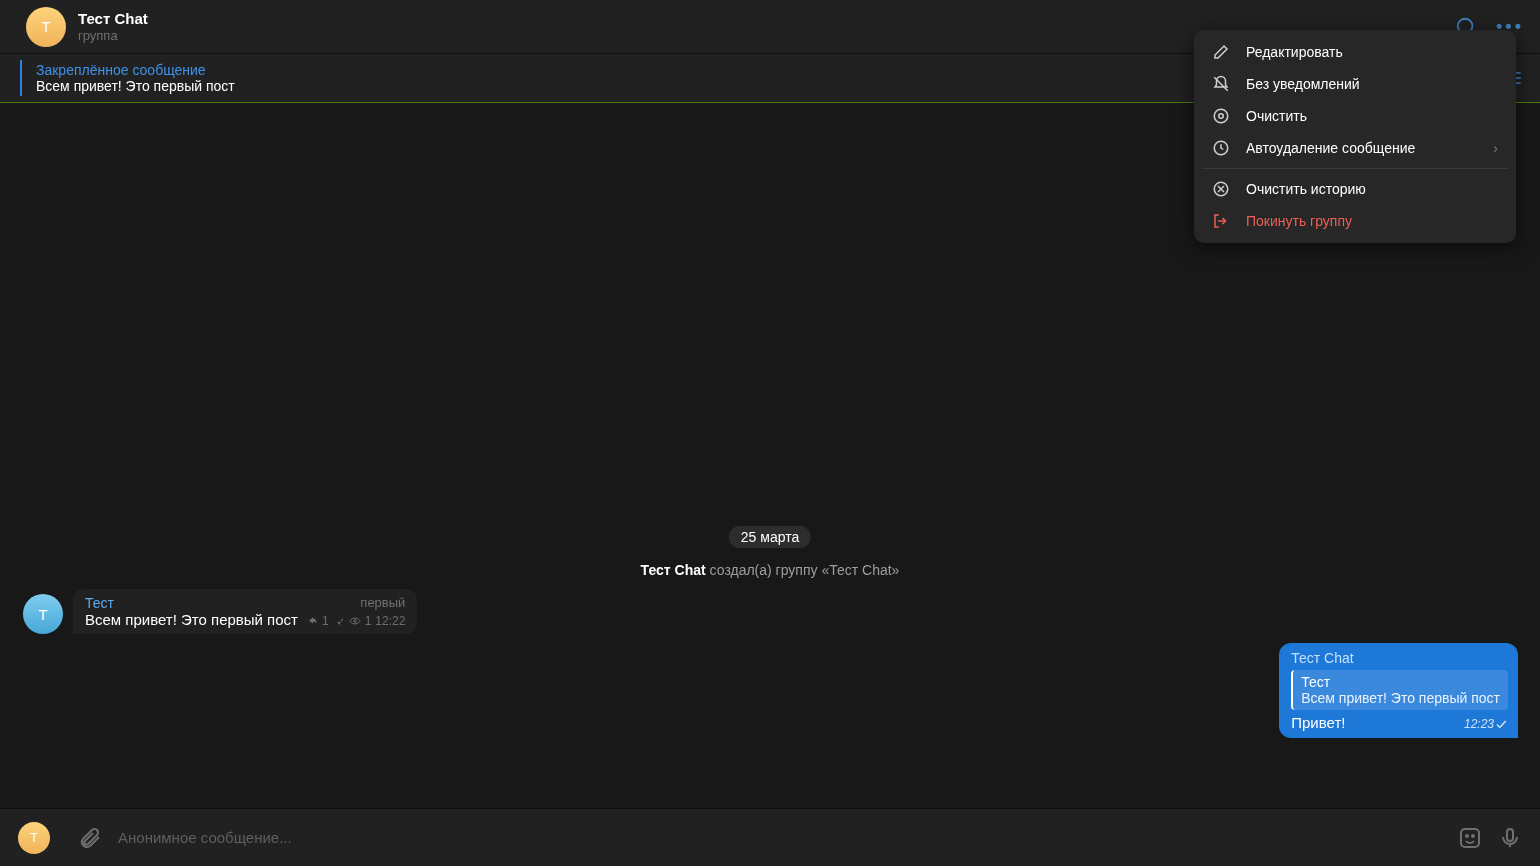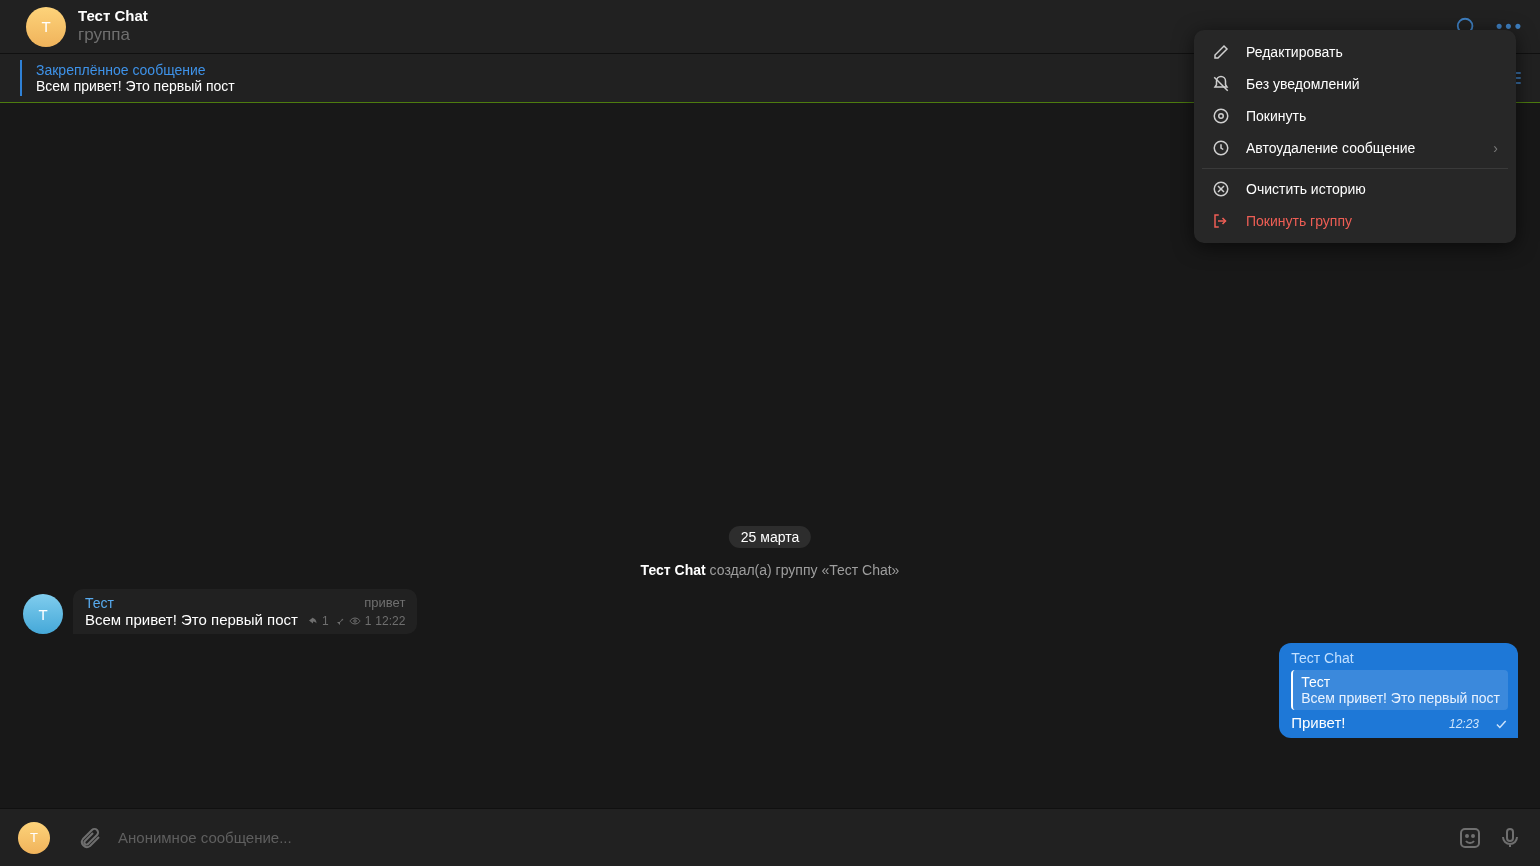--- a/index.html
+++ b/index.html
@@ -24,21 +24,21 @@
   }
   .avatar {
     width: 40px; height: 40px; border-radius: 50%;
     background: linear-gradient(#fdd37a,#f0b35b);
     display: flex; align-items: center; justify-content: center;
     font-size: 15px; color: #fff; font-weight: 500;
     margin-right: 12px;
   }
   .avatar.small { width: 32px; height: 32px; font-size:13px;}
   .header-title { font-size: 15px; font-weight: 600; line-height:1.2;}
-  .header-subtitle { font-size: 17px; color: #6f6f6f; line-height:1.2;}
+  .header-subtitle { font-size: 13px; color: #6f6f6f; line-height:1.2;}
   .header-spacer { flex: 1; }
   .header-icon { width:24px; height:24px; display:flex; align-items:center; justify-content:center; margin-left:20px; cursor:pointer;}
   .header-search svg circle { stroke:#3e7fc1; }
   .header-more { color:#3e7fc1; letter-spacing:3px; font-weight:bold; font-size:18px;}
 
   
   .pinned {
     background: #212121;
     padding: 6px 14px 6px 20px;
     border-bottom: 5px solid #4d7c0f;
@@ -97,21 +97,21 @@
   }
   .bubble-out .sender{color:#c2e0ff;font-size:14px;}
   .reply-block{
     background: rgba(255,255,255,.13);
     border-left:2px solid #fff;
     border-radius:4px; padding:4px 8px; margin:4px 0;
   }
   .reply-block .r-sender{color:#fff;font-size:14px;font-weight:500;}
   .reply-block .r-body{color:#eaf3ff;font-size:14px;}
   .bubble-out .body{font-size:15px; display:inline;}
-  .bubble-out .meta{float:right;color:#cee4fb;font-size:12px;font-style:italic; display:inline-flex;align-items:center;gap:15px; margin-left:24px; margin-top:3px;}
+  .bubble-out .meta{float:right;color:#cee4fb;font-size:12px;font-style:italic; display:inline-flex;align-items:center;gap:0; margin-left:24px; margin-top:3px;}
   .bubble-out .meta svg{width:14px;height:14px;}
 
   
   .inputbar {
     position:absolute; left:0;right:0;bottom:0; height:58px;
     background:#212121; display:flex; align-items:center;
     padding: 0 18px; gap:16px; border-top:1px solid #101010;
   }
   .inputbar input {
     flex:1; background:transparent; border:none; outline:none;
@@ -183,21 +183,21 @@
   <div class="date-pill">25 марта</div>
   <div class="system-msg">
     <b>Тест Chat</b><span> создал(а) группу «Тест Chat»</span>
   </div>
 
   <div class="msg-in">
     <div class="avatar-msg">Т</div>
     <div class="bubble-in">
       <div>
         <span class="sender">Тест</span>
-        <span class="via">привет</span>
+        <span class="via">первый</span>
       </div>
       <span class="body">Всем привет! Это первый пост</span>
       <span class="meta">
         <svg viewBox="0 0 24 24" fill="#6f6f6f">
             <path d="M14 5l-8 6 8 6v-4c4 0 6 2 7 4 0-6-3-10-7-11V5z"></path>
           </svg>
         <span>1</span>
         <svg viewBox="0 0 24 24" fill="#6f6f6f">
             <path d="M14 3l7 7-3 1-4 4 0 5-3-3-5 5 5-5-3-3 5 0 4-4 1-3-4-4z"></path>
           </svg>
@@ -271,21 +271,21 @@
       </span>
     <span>Без уведомлений</span>
   </div>
   <div class="menu-item">
     <span class="mi-icon">
         <svg width="18" height="18" viewBox="0 0 24 24" fill="none" stroke-width="2">
           <circle cx="12" cy="12" r="9"></circle>
           <circle cx="12" cy="12" r="3"></circle>
         </svg>
       </span>
-    <span>Покинуть</span>
+    <span>Очистить</span>
   </div>
   <div class="menu-item">
     <span class="mi-icon">
         <svg width="18" height="18" viewBox="0 0 24 24" fill="none" stroke-width="2">
           <circle cx="12" cy="12" r="9"></circle>
           <polyline points="12 7 12 12 15 14"></polyline>
         </svg>
       </span>
     <span>Автоудаление сообщение</span>
     <span class="mi-arrow">›</span>

